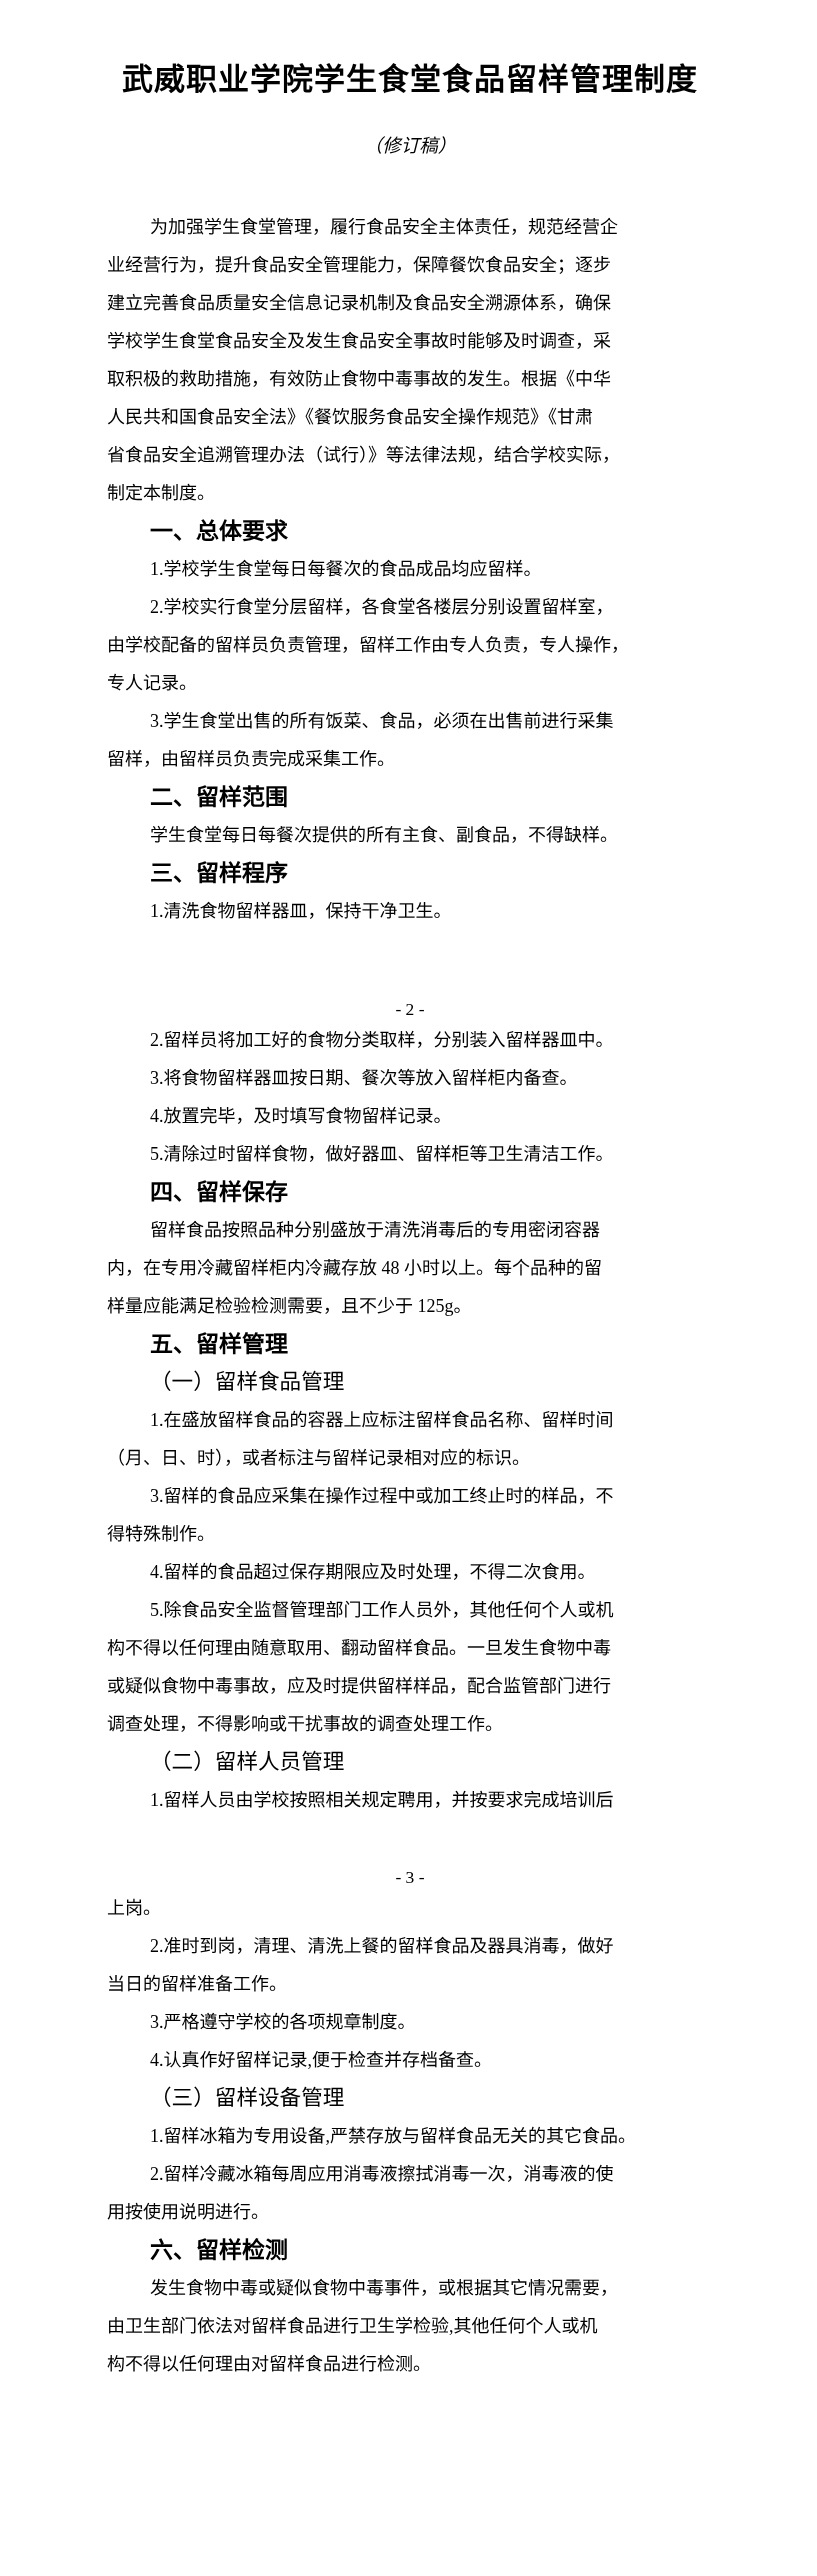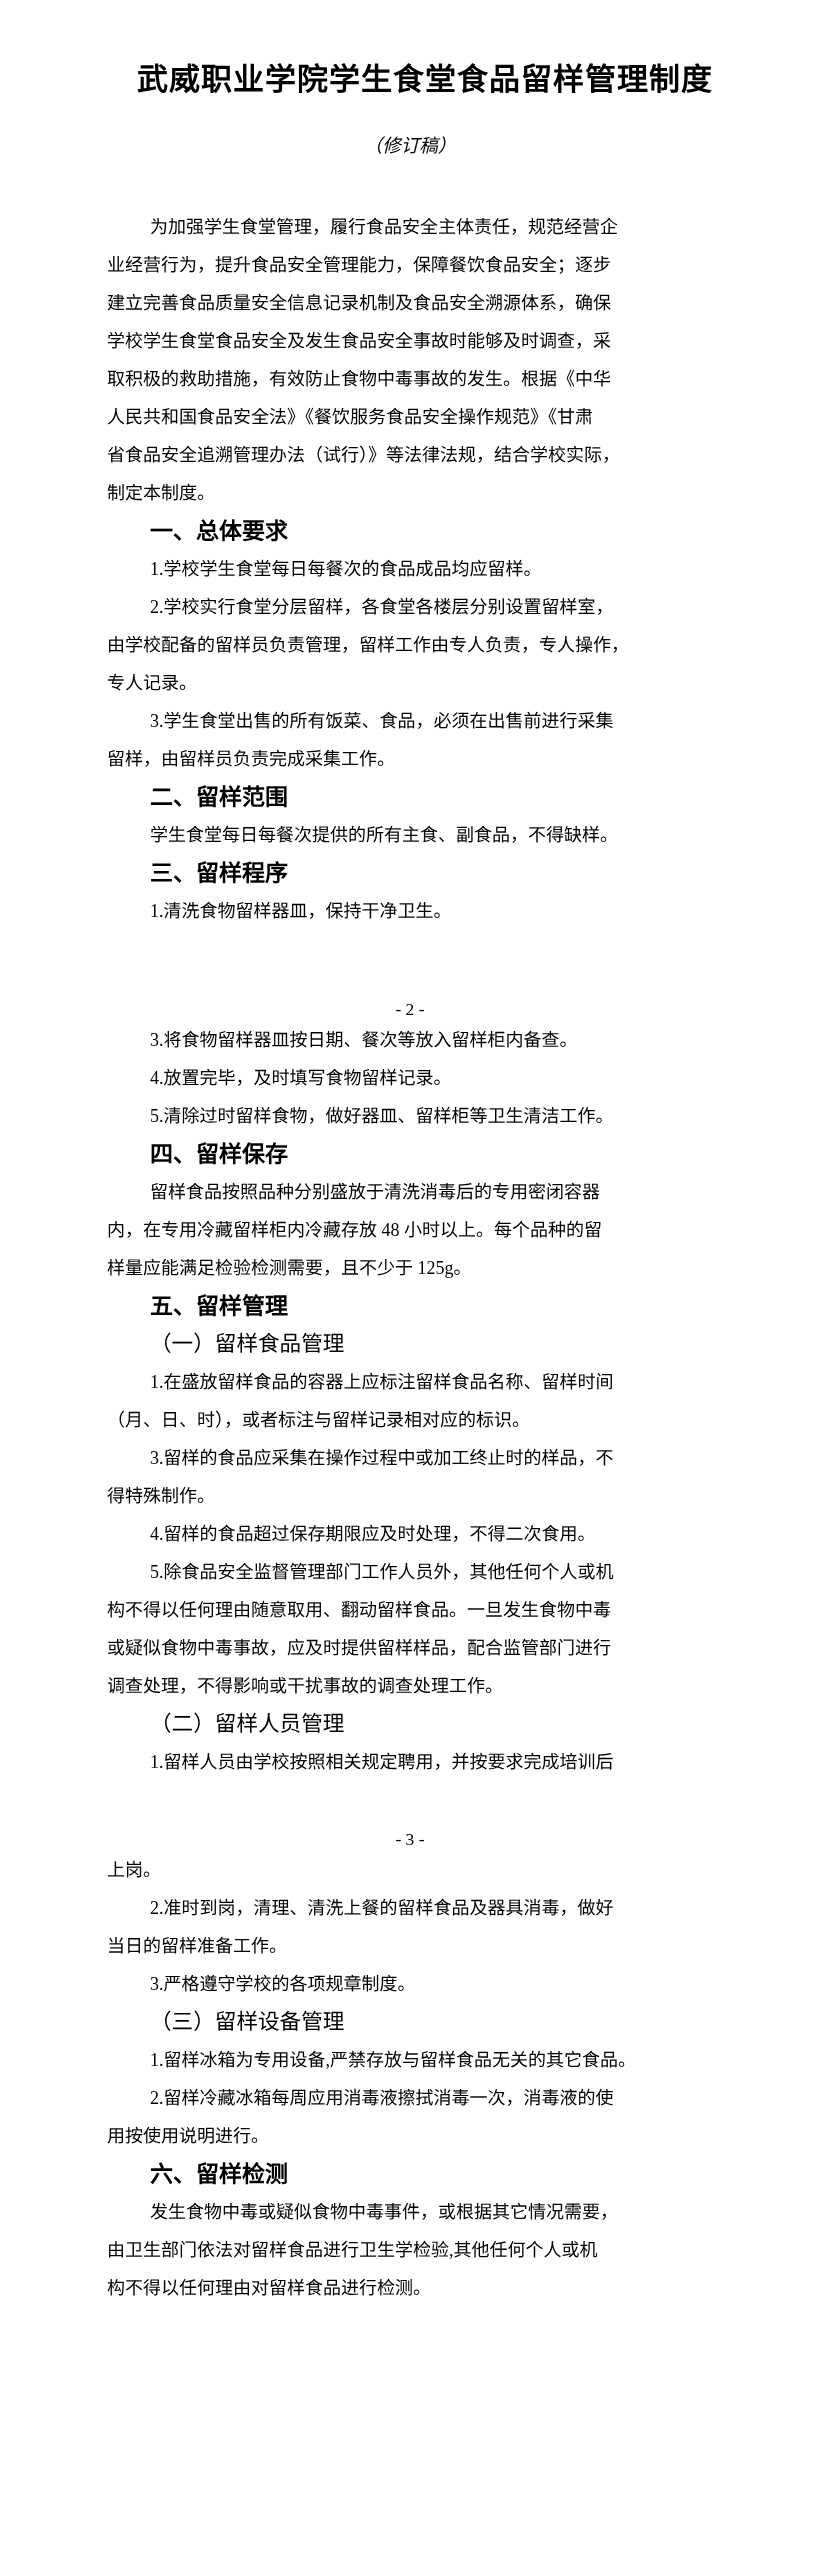--- a/index.html
+++ b/index.html
@@ -16,21 +16,21 @@
     box-sizing: border-box;
     padding: 57px 105px 0 107px;
     overflow: hidden;
     font-family: "Liberation Serif", "DejaVu Serif", serif;
     color: #000000;
   }
   .doc-title {
     font-size: 31px;
     font-weight: 700;
     line-height: 46px;
-    text-align: right;
+    text-align: center;
     letter-spacing: 1px;
     margin: 0;
   }
   .doc-subtitle {
     font-size: 18.5px;
     font-weight: 400;
     line-height: 38px;
     text-align: center;
     margin: 24px 0 0 0;
     font-style: italic;
@@ -100,20 +100,21 @@
 留样，由留样员负责完成采集工作。</p>
 
   <h2 class="sec-h1">二、留样范围</h2>
   <p class="para">学生食堂每日每餐次提供的所有主食、副食品，不得缺样。</p>
 
   <h2 class="sec-h1">三、留样程序</h2>
   <p class="para">1.清洗食物留样器皿，保持干净卫生。</p>
 
   <div class="page-num pn2">- 2 -</div>
 
+  <p class="para">2.留样员将加工好的食物分类取样，分别装入留样器皿中。</p>
   <p class="para">3.将食物留样器皿按日期、餐次等放入留样柜内备查。</p>
   <p class="para">4.放置完毕，及时填写食物留样记录。</p>
   <p class="para">5.清除过时留样食物，做好器皿、留样柜等卫生清洁工作。</p>
 
   <h2 class="sec-h1">四、留样保存</h2>
   <p class="para">留样食品按照品种分别盛放于清洗消毒后的专用密闭容器
 内，在专用冷藏留样柜内冷藏存放 48 小时以上。每个品种的留
 样量应能满足检验检测需要，且不少于 125g。</p>
 
   <h2 class="sec-h1">五、留样管理</h2>
@@ -131,20 +132,21 @@
 
   <h3 class="sec-h2">（二）留样人员管理</h3>
   <p class="para">1.留样人员由学校按照相关规定聘用，并按要求完成培训后</p>
 
   <div class="page-num pn3">- 3 -</div>
 
   <p class="para cont">上岗。</p>
   <p class="para">2.准时到岗，清理、清洗上餐的留样食品及器具消毒，做好
 当日的留样准备工作。</p>
   <p class="para">3.严格遵守学校的各项规章制度。</p>
+  <p class="para">4.认真作好留样记录,便于检查并存档备查。</p>
 
   <h3 class="sec-h2">（三）留样设备管理</h3>
   <p class="para">1.留样冰箱为专用设备,严禁存放与留样食品无关的其它食品。</p>
   <p class="para">2.留样冷藏冰箱每周应用消毒液擦拭消毒一次，消毒液的使
 用按使用说明进行。</p>
 
   <h2 class="sec-h1">六、留样检测</h2>
   <p class="para">发生食物中毒或疑似食物中毒事件，或根据其它情况需要，
 由卫生部门依法对留样食品进行卫生学检验,其他任何个人或机
 构不得以任何理由对留样食品进行检测。</p>

